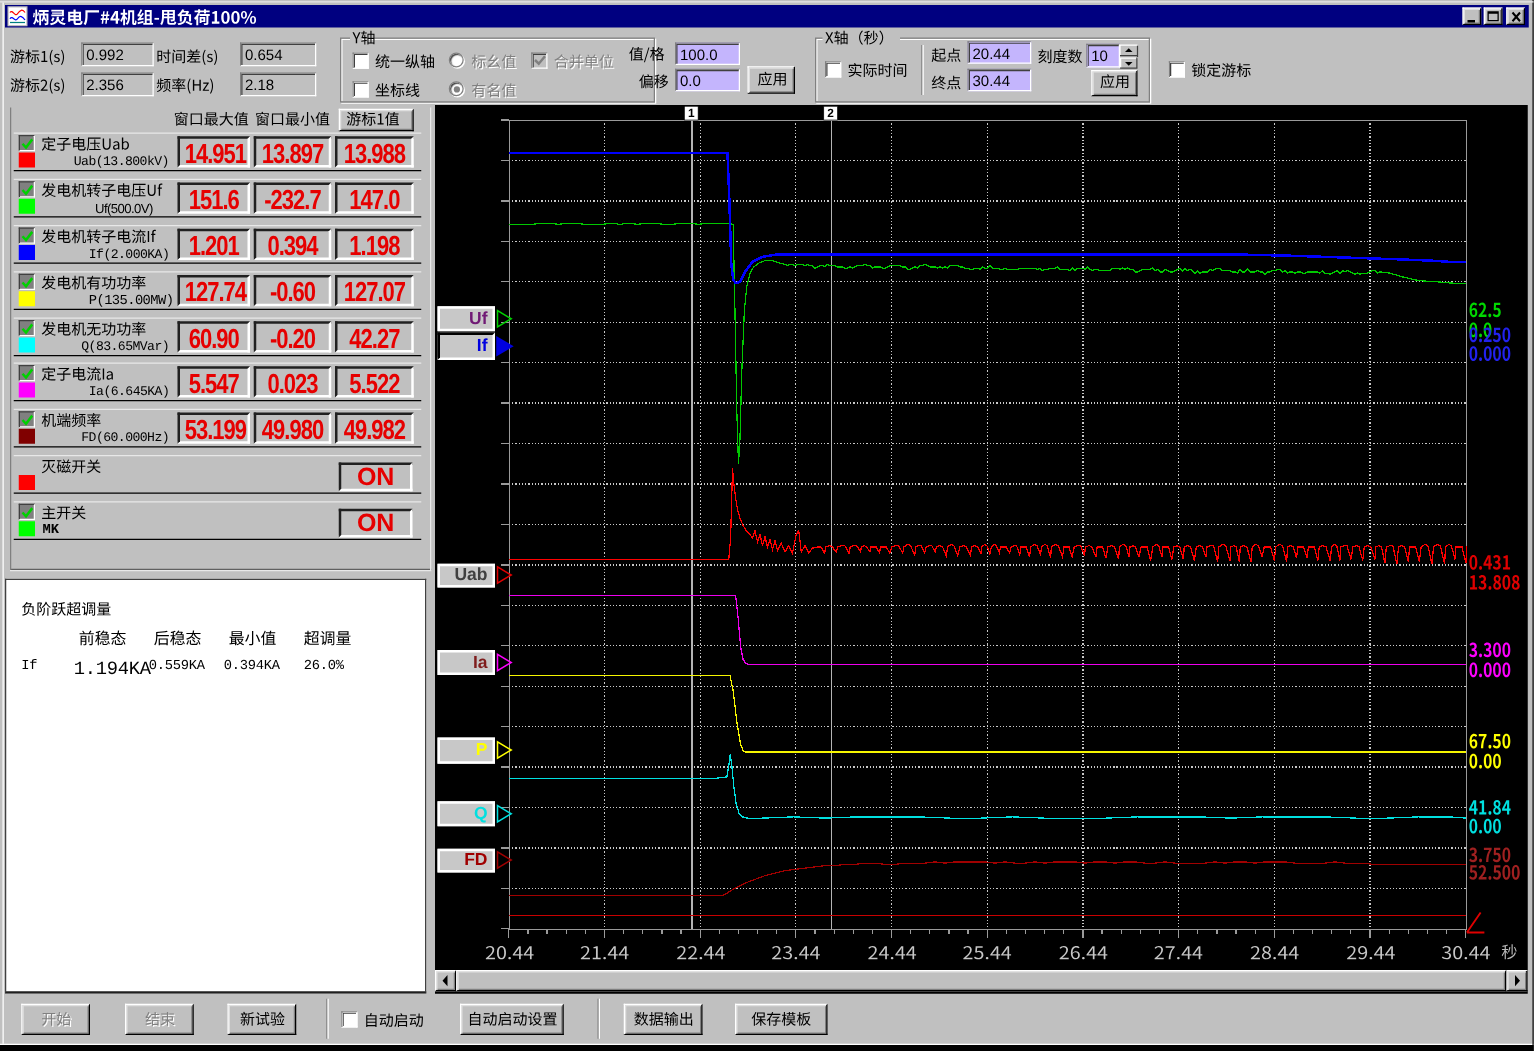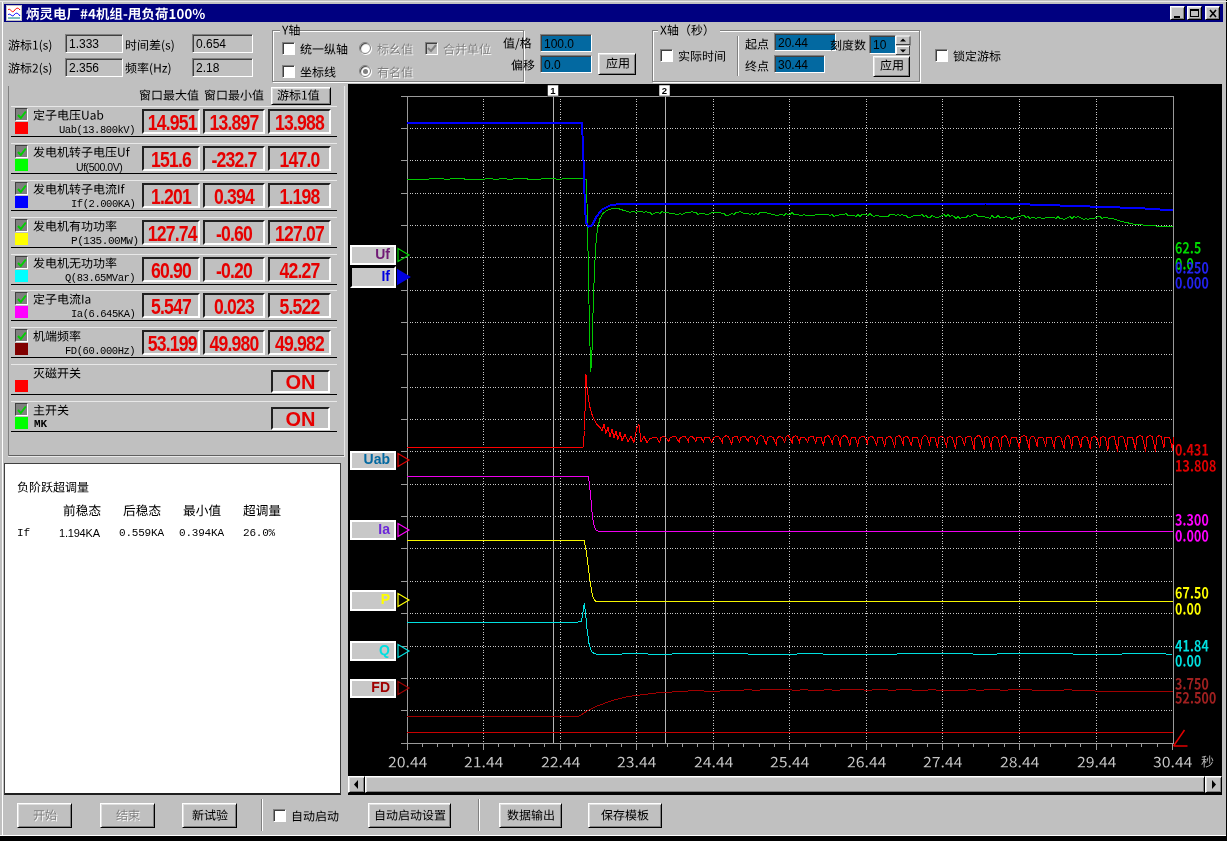--- a/index.html
+++ b/index.html
@@ -1,20 +1,20 @@
 <!DOCTYPE html>
 <html><head><meta charset="utf-8"><style>
 *{margin:0;padding:0;box-sizing:border-box}
 html,body{width:1227px;height:841px;overflow:hidden}
 body{position:relative;background:#c0c0c0;font-family:"Liberation Sans",sans-serif;-webkit-font-smoothing:antialiased}
 .abs{position:absolute}
 svg.t{position:absolute;overflow:visible}
 #plot{position:absolute;background:#000}
 .sunk{position:absolute;border-top:1px solid #808080;border-left:1px solid #808080;border-bottom:1px solid #fff;border-right:1px solid #fff;box-shadow:inset 1px 1px 0 #404040}
-.white{background:#0369a1}
+.white{background:#c4b5fd}
 .btn{position:absolute;background:#c0c0c0;border-top:1px solid #fff;border-left:1px solid #fff;border-bottom:1px solid #000;border-right:1px solid #000;box-shadow:inset 1px 1px 0 #dfdfdf,inset -1px -1px 0 #808080}
 .cb{position:absolute;width:13px;height:13px;background:#fff;border-top:1px solid #808080;border-left:1px solid #808080;border-bottom:1px solid #fff;border-right:1px solid #fff;box-shadow:inset 1px 1px 0 #404040}
 .radio{position:absolute;width:12px;height:12px;border-radius:50%;background:#fff;border:1px solid #808080;box-shadow:inset 1px 1px 1px #404040,1px 1px 0 #fff}
 .gb{position:absolute;border:1px solid #808080;box-shadow:inset 1px 1px 0 #fff,1px 1px 0 #fff}
 .fld{position:absolute;font-size:12px;color:#000;padding:2px 0 0 3px}
 .num{position:absolute;color:#e60000;font-weight:bold;font-size:22px;text-align:center;transform:scaleX(0.8);transform-origin:50% 50%;letter-spacing:-1px;line-height:1}
 .row{position:absolute;left:11px;width:326px;height:31px;background:#c0c0c0;border-top:1px solid #e8e8e8;border-bottom:1px solid #000}
 .vb{position:absolute;top:3px;height:25px;border-top:2px solid #202020;border-left:2px solid #202020;border-bottom:2px solid #fff;border-right:2px solid #fff;background:#c0c0c0}
 .sw{position:absolute;left:15px;top:16px;width:13px;height:12px}
 .ck{position:absolute;left:15px;top:2px;width:13px;height:13px;background:#808080;border-top:1px solid #404040;border-left:1px solid #404040;border-bottom:1px solid #fff;border-right:1px solid #fff}
@@ -232,21 +232,21 @@
 <svg class="t" style="left:125.0px;top:62.0px" width="49" height="16">
     <g fill="#000">
       <use href="#r25" transform="translate(0.0,10.6) scale(0.01200,-0.01200)"></use>
       <use href="#r26" transform="translate(12.0,10.6) scale(0.01200,-0.01200)"></use>
       <use href="#r18" transform="translate(24.0,10.6) scale(0.01200,-0.01200)"></use>
       <use href="#r27" transform="translate(28.1,10.6) scale(0.01200,-0.01200)"></use>
       <use href="#r28" transform="translate(36.8,10.6) scale(0.01200,-0.01200)"></use>
       <use href="#r20" transform="translate(42.5,10.6) scale(0.01200,-0.01200)"></use>
     </g>
   </svg>
-<div class="sunk fld" style="left:65px;top:34px;width:58px;height:19px">1.333</div>
+<div class="sunk fld" style="left:65px;top:34px;width:58px;height:19px">0.992</div>
 <div class="sunk fld" style="left:65px;top:58px;width:58px;height:19px">2.356</div>
 <div class="sunk fld" style="left:192px;top:34px;width:61px;height:19px">0.654</div>
 <div class="sunk fld" style="left:192px;top:58px;width:61px;height:19px">2.18</div>
 <div class="gb" style="left:272px;top:30px;width:252px;height:52px"></div>
 <div class="abs" style="left:280px;top:23px;background:#c0c0c0;padding:0 3px;height:13px">&nbsp;</div>
 <svg class="t" style="left:282.0px;top:24.0px" width="20" height="16">
     <g fill="#000">
       <use href="#r29" transform="translate(0.0,10.6) scale(0.01200,-0.01200)"></use>
       <use href="#r30" transform="translate(6.4,10.6) scale(0.01200,-0.01200)"></use>
     </g>
@@ -362,21 +362,21 @@
       <use href="#r56" transform="translate(0.0,10.6) scale(0.01200,-0.01200)"></use>
       <use href="#r57" transform="translate(12.0,10.6) scale(0.01200,-0.01200)"></use>
     </g>
   </svg>
 <svg class="t" style="left:745.0px;top:60.0px" width="26" height="16">
     <g fill="#000">
       <use href="#r58" transform="translate(0.0,10.6) scale(0.01200,-0.01200)"></use>
       <use href="#r57" transform="translate(12.0,10.6) scale(0.01200,-0.01200)"></use>
     </g>
   </svg>
-<div class="sunk fld white" style="left:774px;top:33px;width:62px;height:18px">20.44</div>
+<div class="sunk fld white" style="left:774px;top:33px;width:51px;height:18px">20.44</div>
 <div class="sunk fld white" style="left:774px;top:55px;width:51px;height:18px">30.44</div>
 <svg class="t" style="left:830.0px;top:39.0px" width="38" height="16">
     <g fill="#000">
       <use href="#r59" transform="translate(0.0,10.6) scale(0.01200,-0.01200)"></use>
       <use href="#r60" transform="translate(12.0,10.6) scale(0.01200,-0.01200)"></use>
       <use href="#r61" transform="translate(24.0,10.6) scale(0.01200,-0.01200)"></use>
     </g>
   </svg>
 <div class="sunk fld white" style="left:869px;top:35px;width:27px;height:19px">10</div>
 <svg class="t" style="left:896px;top:36px" width="15" height="19">
@@ -665,21 +665,21 @@
     </g>
   </svg>
 <svg class="t" style="left:243.0px;top:504.0px" width="40" height="17">
     <g fill="#000">
       <use href="#r92" transform="translate(0.0,11.2) scale(0.01270,-0.01270)"></use>
       <use href="#r93" transform="translate(12.7,11.2) scale(0.01270,-0.01270)"></use>
       <use href="#r94" transform="translate(25.4,11.2) scale(0.01270,-0.01270)"></use>
     </g>
   </svg>
 <div class="abs" style="left:17px;top:527px;font-family:'Liberation Mono',monospace;font-size:11px;letter-spacing:-0.2px">If</div>
-<div class="abs" style="left:59px;top:527px;font-family:Liberation Sans, sans-serif;font-size:11px;letter-spacing:-0.2px">1.194KA</div>
+<div class="abs" style="left:59px;top:527px;font-family:Liberation Mono, monospace;font-size:15px;letter-spacing:-0.2px">1.194KA</div>
 <div class="abs" style="left:119px;top:527px;font-family:'Liberation Mono',monospace;font-size:11px;letter-spacing:-0.2px">0.559KA</div>
 <div class="abs" style="left:179px;top:527px;font-family:'Liberation Mono',monospace;font-size:11px;letter-spacing:-0.2px">0.394KA</div>
 <div class="abs" style="left:243px;top:527px;font-family:'Liberation Mono',monospace;font-size:11px;letter-spacing:-0.2px">26.0%</div>
 <div class="abs" style="left:348px;top:84px;width:874px;height:716px;background:#000"></div>
 <svg id="plot" style="left:348px;top:84px" width="874" height="716">
     <path d="M135.6 12V659 M212.1 12V659 M288.6 12V659 M365.2 12V659 M441.8 12V659 M518.3 12V659 M594.9 12V659 M671.4 12V659 M748.0 12V659 M59 44.4H824.5 M59 76.7H824.5 M59 109.0H824.5 M59 141.4H824.5 M59 173.8H824.5 M59 206.1H824.5 M59 238.4H824.5 M59 270.8H824.5 M59 303.1H824.5 M59 335.5H824.5 M59 367.9H824.5 M59 400.2H824.5 M59 432.6H824.5 M59 464.9H824.5 M59 497.2H824.5 M59 529.6H824.5 M59 562.0H824.5 M59 594.3H824.5 M59 626.6H824.5" stroke="#c8c8c8" fill="none" stroke-dasharray="1 1.6" shape-rendering="crispEdges"></path>
     <rect x="59.5" y="12.5" width="765.5" height="647" fill="none" stroke="#9a9a9a" shape-rendering="crispEdges"></rect>
     <path d="M53 12.0H59 M53 44.4H59 M53 76.7H59 M53 109.0H59 M53 141.4H59 M53 173.8H59 M53 206.1H59 M53 238.4H59 M53 270.8H59 M53 303.1H59 M53 335.5H59 M53 367.9H59 M53 400.2H59 M53 432.6H59 M53 464.9H59 M53 497.2H59 M53 529.6H59 M53 562.0H59 M53 594.3H59 M53 626.6H59 M53 659.0H59 M59.0 659v7 M74.3 659v4 M89.6 659v4 M104.9 659v4 M120.2 659v4 M135.6 659v7 M150.9 659v4 M166.2 659v4 M181.5 659v4 M196.8 659v4 M212.1 659v7 M227.4 659v4 M242.7 659v4 M258.0 659v4 M273.3 659v4 M288.6 659v7 M304.0 659v4 M319.3 659v4 M334.6 659v4 M349.9 659v4 M365.2 659v7 M380.5 659v4 M395.8 659v4 M411.1 659v4 M426.4 659v4 M441.8 659v7 M457.1 659v4 M472.4 659v4 M487.7 659v4 M503.0 659v4 M518.3 659v7 M533.6 659v4 M548.9 659v4 M564.2 659v4 M579.5 659v4 M594.9 659v7 M610.2 659v4 M625.5 659v4 M640.8 659v4 M656.1 659v4 M671.4 659v7 M686.7 659v4 M702.0 659v4 M717.3 659v4 M732.6 659v4 M748.0 659v7 M763.3 659v4 M778.6 659v4 M793.9 659v4 M809.2 659v4 M824.5 659v7" stroke="#9a9a9a" fill="none" shape-rendering="crispEdges"></path>
     <line x1="205.5" y1="2" x2="205.5" y2="659" stroke="#b4b4b4" shape-rendering="crispEdges"></line>
     <rect x="199.5" y="1" width="11" height="11" fill="#fff" stroke="#000" stroke-width="0.5"></rect>
@@ -698,25 +698,25 @@
     <path d="M836.5 646L825.5 662M825.5 662H839.5" fill="none" stroke="#e00000" stroke-width="1.5"></path>
   </svg>
 <div class="tab" style="top:245px;height:20px;color:#701a75;line-height:14px">Uf</div>
 <svg class="t" style="left:397px;top:247px" width="14" height="16">
     <path d="M1 1.5v13l11-6.5z" fill="none" stroke="#00d000" stroke-width="1.2"></path>
   </svg>
 <div class="tab" style="top:266px;height:22px;border-color:#000 #fff #fff #000;color:#0000e0;line-height:16px">If</div>
 <svg class="t" style="left:397px;top:269px" width="14" height="16">
     <path d="M1 1.5v13l11-6.5z" fill="#0000e0" stroke="#0000e0" stroke-width="2"></path>
   </svg>
-<div class="tab" style="top:451px;height:19px;color:#0369a1;line-height:13px">Uab</div>
+<div class="tab" style="top:451px;height:19px;color:#404040;line-height:13px">Uab</div>
 <svg class="t" style="left:397px;top:452px" width="14" height="16">
     <path d="M1 1.5v13l11-6.5z" fill="none" stroke="#e00000" stroke-width="1.2"></path>
   </svg>
-<div class="tab" style="top:520px;height:20px;color:#6d28d9;line-height:14px">Ia</div>
+<div class="tab" style="top:520px;height:20px;color:#7f1d1d;line-height:14px">Ia</div>
 <svg class="t" style="left:397px;top:522px" width="14" height="16">
     <path d="M1 1.5v13l11-6.5z" fill="none" stroke="#ff00ff" stroke-width="1.2"></path>
   </svg>
 <div class="tab" style="top:590px;height:21px;color:#ffff00;line-height:15px">P</div>
 <svg class="t" style="left:397px;top:592px" width="14" height="16">
     <path d="M1 1.5v13l11-6.5z" fill="none" stroke="#ffff00" stroke-width="1.2"></path>
   </svg>
 <div class="tab" style="top:641px;height:20px;color:#00e0e0;line-height:14px">Q</div>
 <svg class="t" style="left:397px;top:643px" width="14" height="16">
     <path d="M1 1.5v13l11-6.5z" fill="none" stroke="#00e0e0" stroke-width="1.2"></path>

